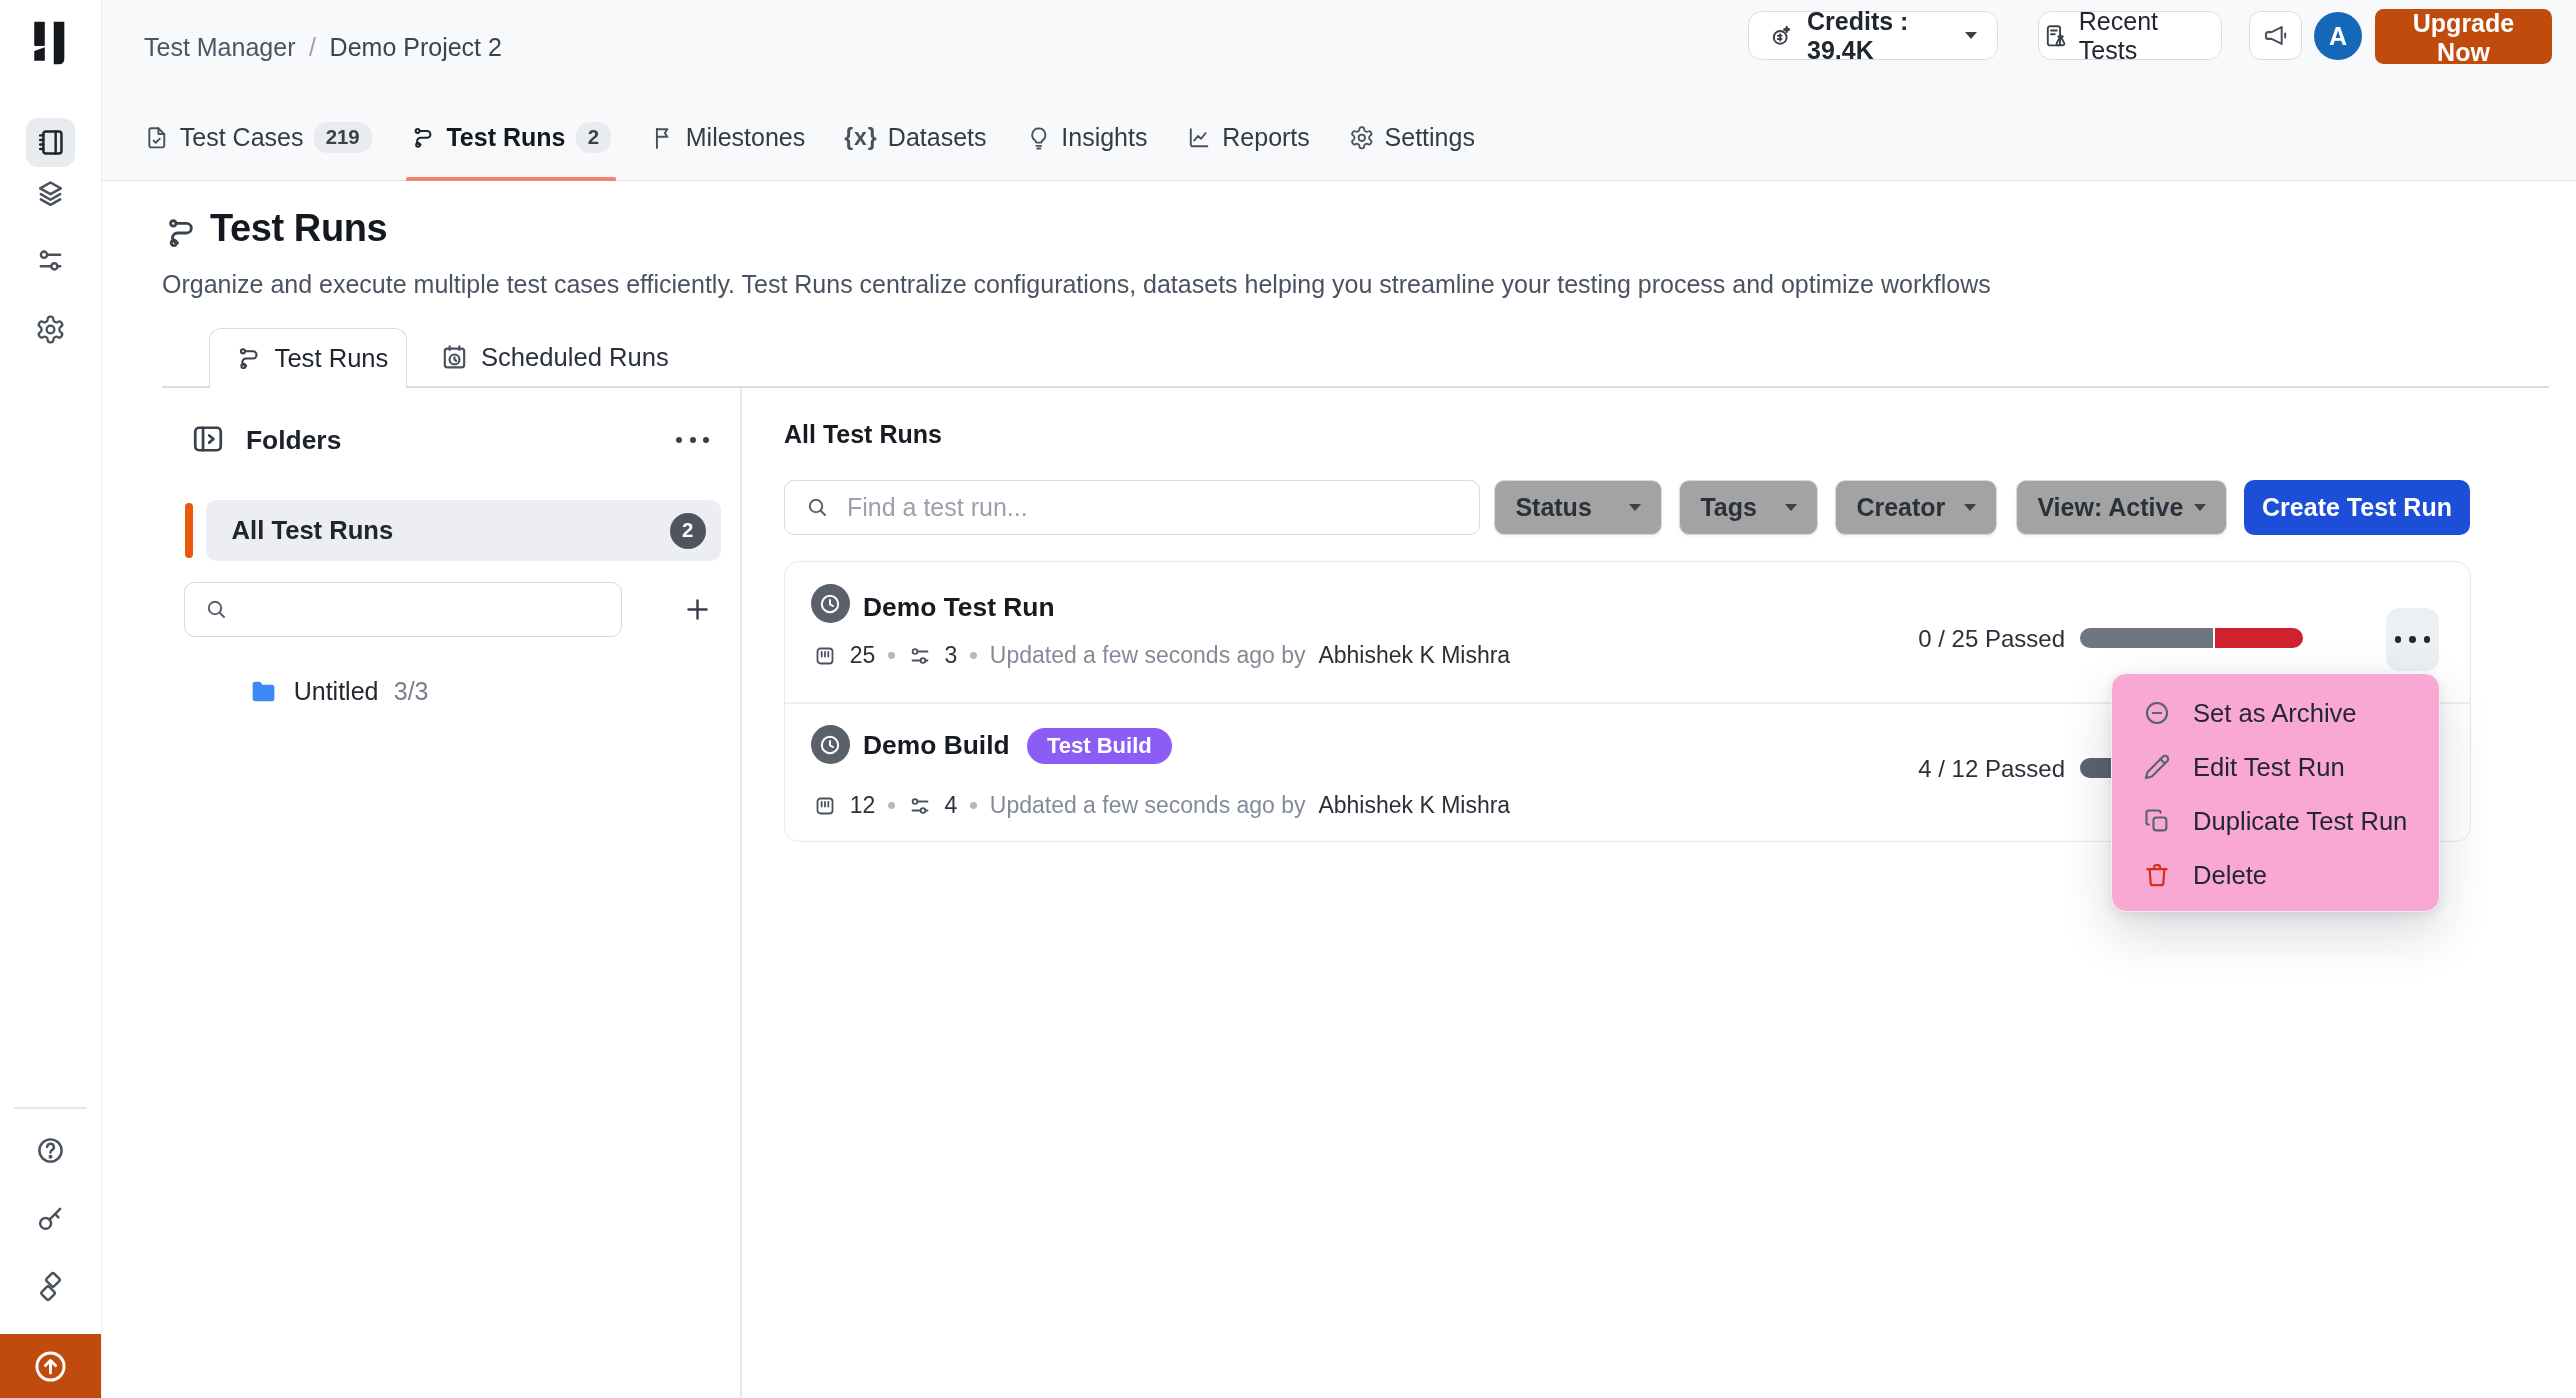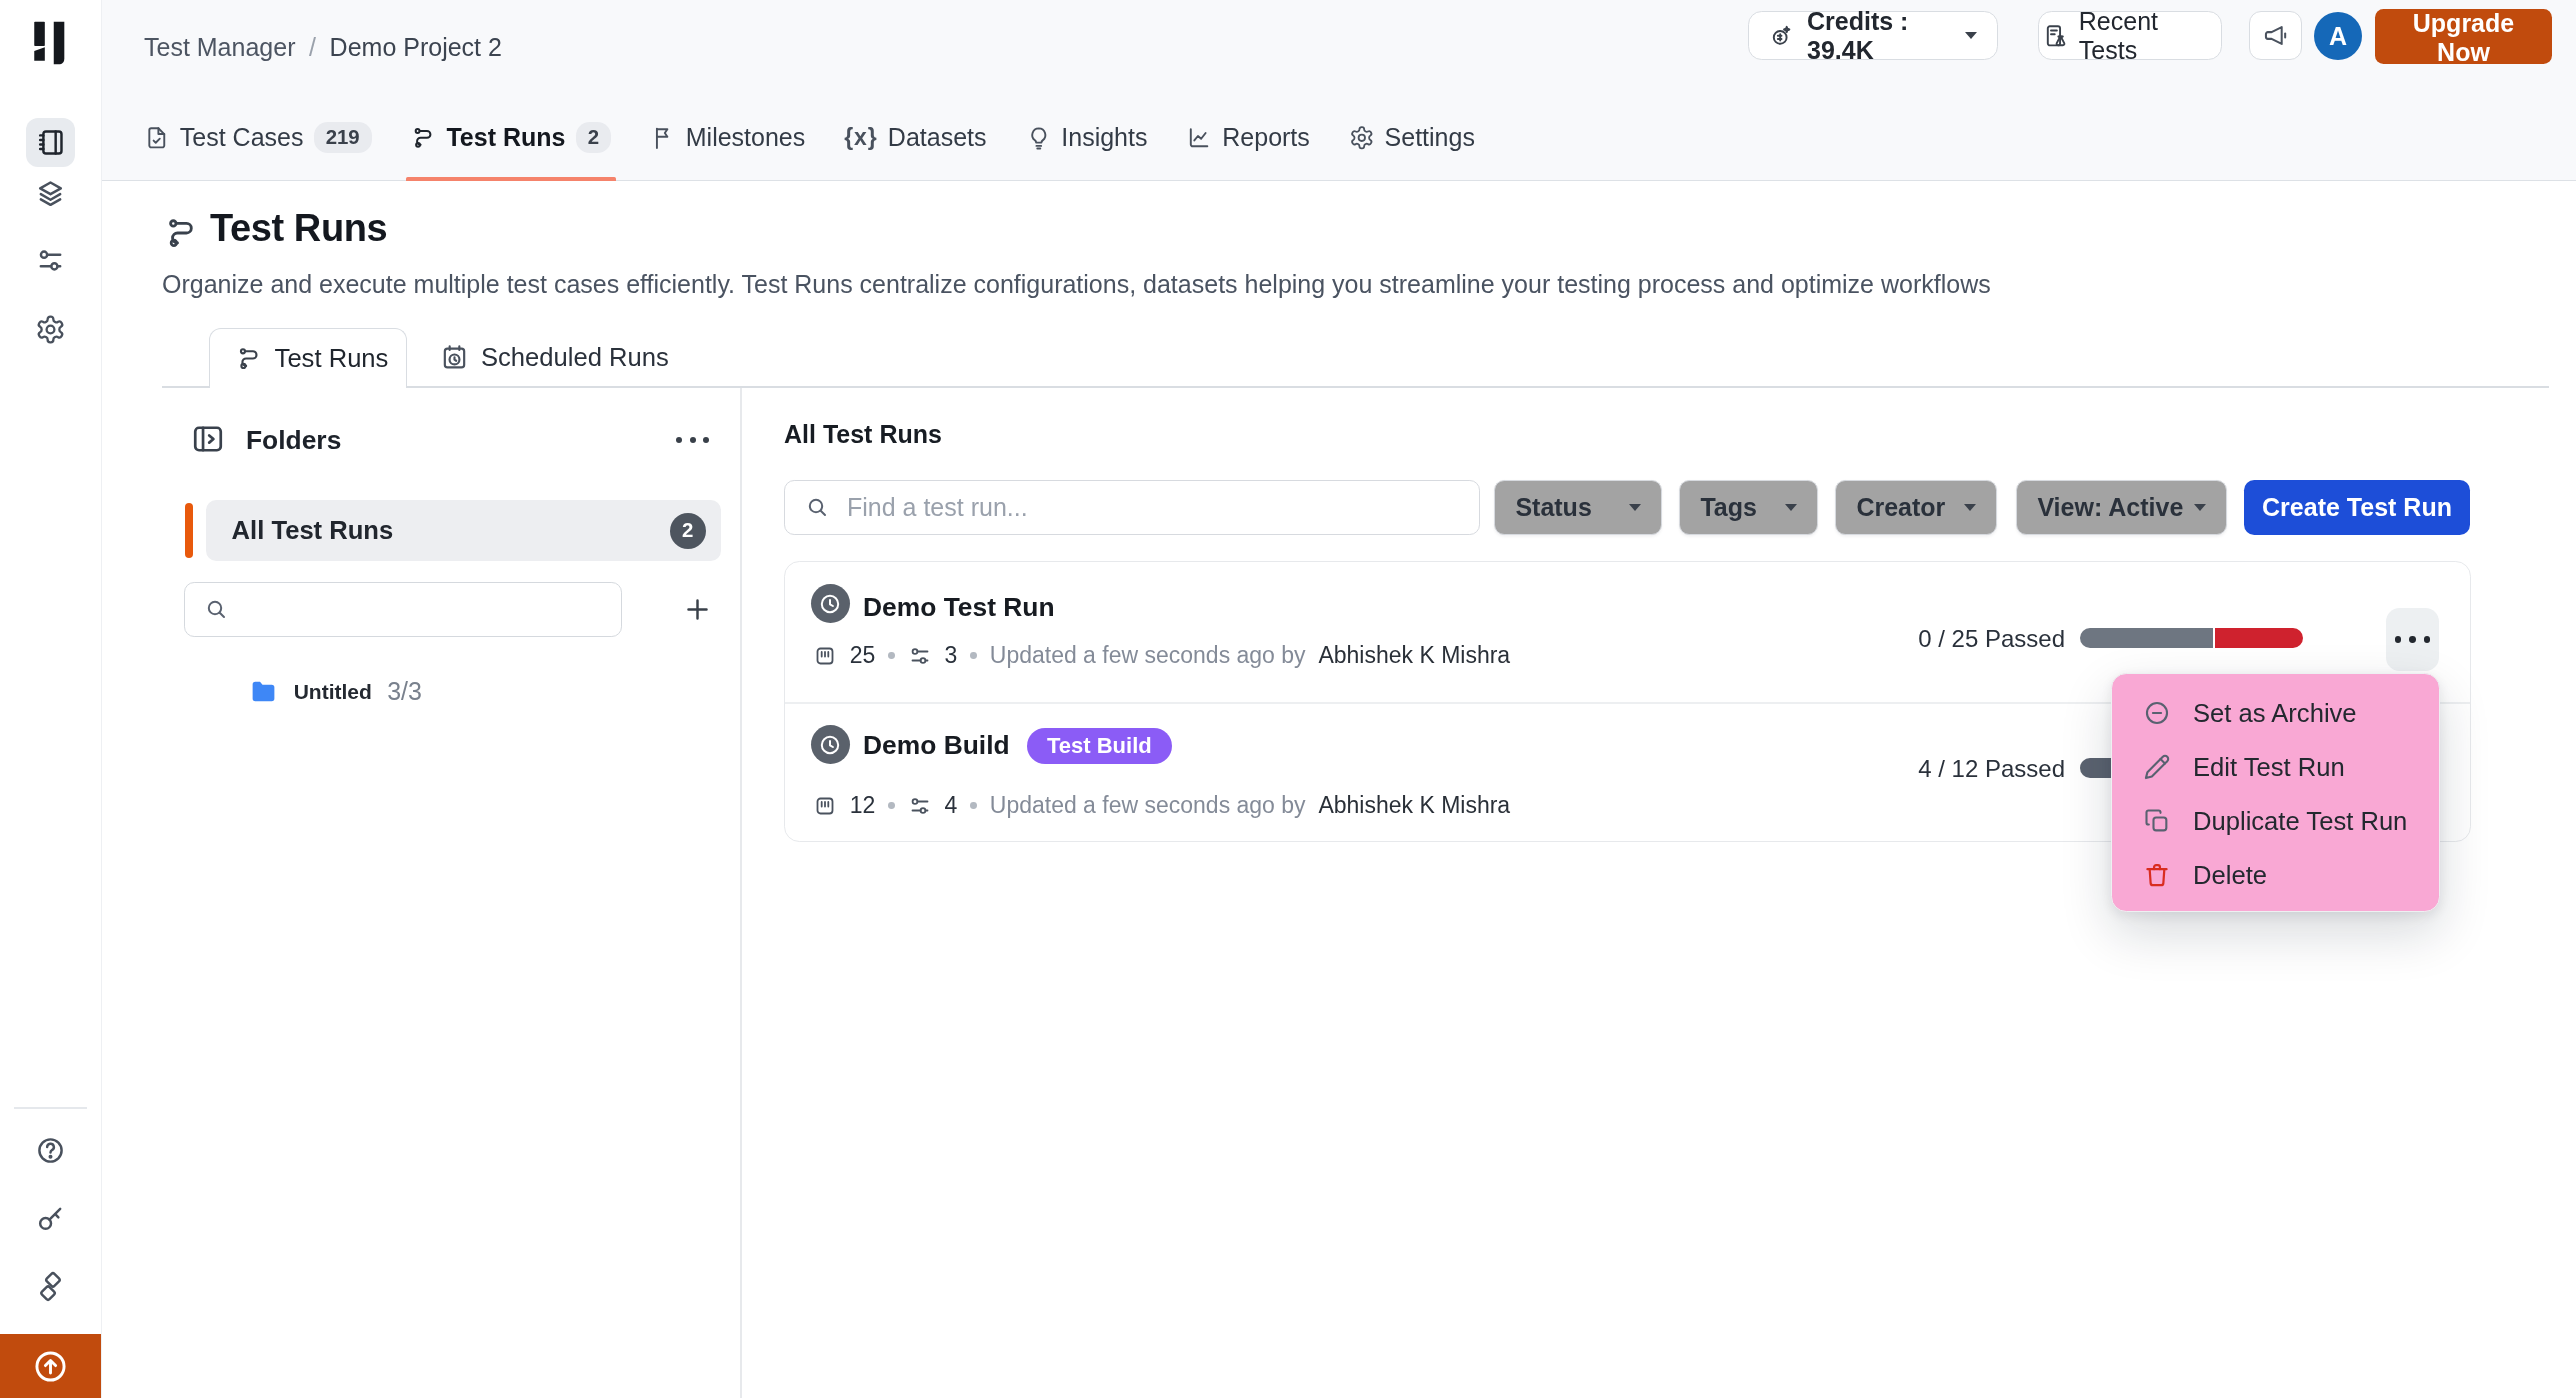--- a/index.html
+++ b/index.html
@@ -79,21 +79,21 @@
   .allmark{position:absolute;left:84px;top:322px;width:7.7px;height:55px;border-radius:4.3px;background:#E8590C}
   .fsearch{position:absolute;left:83px;top:401px;width:438px;height:55px;border:1.7px solid #D5D9DE;border-radius:10.2px;background:#fff;box-sizing:border-box}
   .fsearch .ic{position:absolute;left:19px;top:13.6px;width:24px;height:24px;color:#5A6270}
   .fsearch input{position:absolute;left:56px;top:1.7px;width:366px;height:48px;border:none;outline:none;background:transparent;
                  font-size:25px;font-family:inherit;color:#242931}
   .fsearch input::placeholder{color:#9AA1AC}
   .plusbtn{position:absolute;left:569px;top:401px;width:55px;height:55px;display:flex;align-items:center;justify-content:center;cursor:pointer}
   .plusbtn .ic{width:31px;height:31px;color:#394049}
   .folderrow{position:absolute;left:128px;top:484px;width:477px;height:53px;display:flex;align-items:center;gap:15.3px;padding-left:20.4px;box-sizing:border-box;border-radius:8.5px;cursor:pointer}
   .folderrow .ic{width:29px;height:29px}
-  .fname{font-size:21px;font-weight:700;color:#242931}
+  .fname{font-size:25px;font-weight:400;color:#242931}
   .fcount{font-size:25px;color:#79818D}
 
   
   .main-head{position:absolute;left:683px;top:239px;font-size:25px;font-weight:700;color:#171C23}
   .msearch{position:absolute;left:683px;top:299px;width:696px;height:55px;border:1.7px solid #D7DADF;border-radius:10.2px;background:#fff;box-sizing:border-box}
   .msearch .ic{position:absolute;left:20.4px;top:13.6px;width:24px;height:24px;color:#5A6270}
   .msearch input{position:absolute;left:60px;top:1.7px;width:613px;height:48px;border:none;outline:none;background:transparent;font-size:25px;font-family:inherit;color:#242931}
   .msearch input::placeholder{color:#9AA1AC}
   .drop{position:absolute;top:299px;height:55px;background:#a3a3a3;border:1.7px solid #D7DADF;border-radius:10.2px;box-sizing:border-box;
         display:flex;align-items:center;justify-content:space-between;padding:0 20.4px;font-size:25px;font-weight:600;color:#2A313B;

